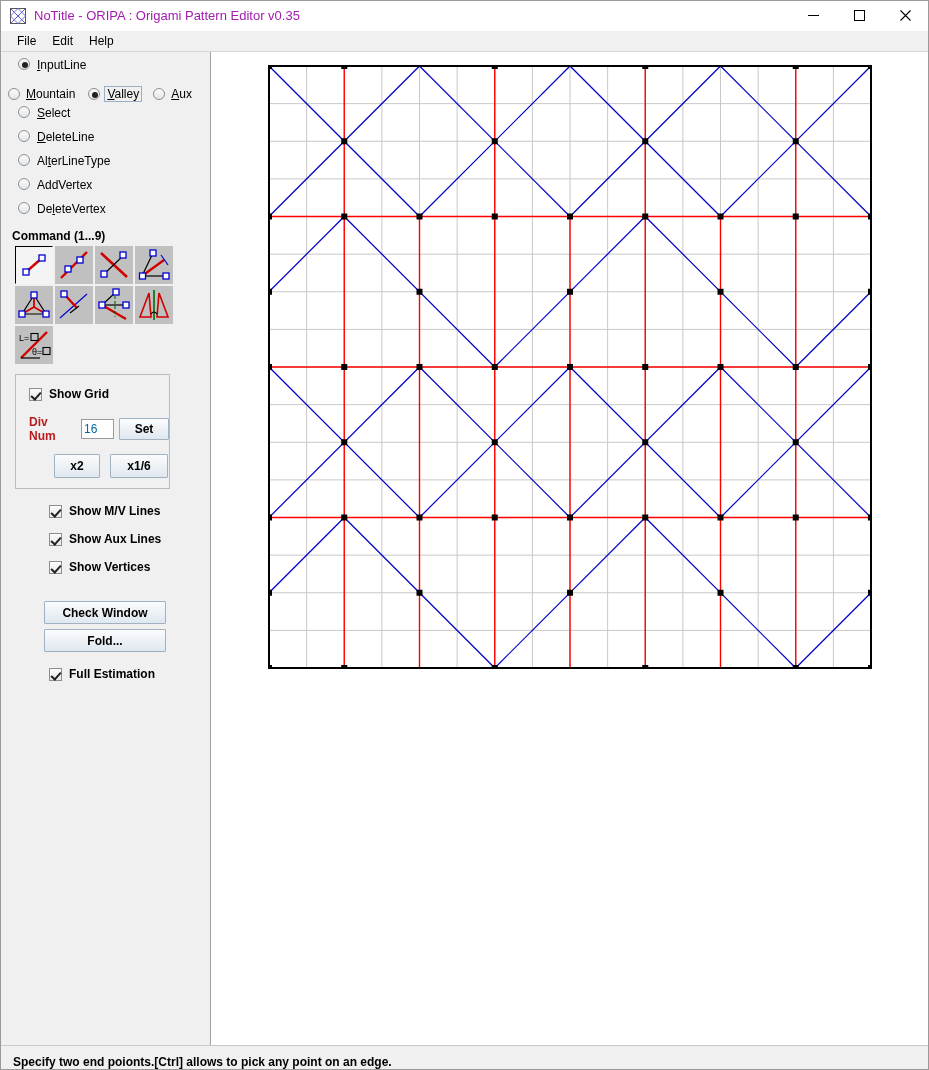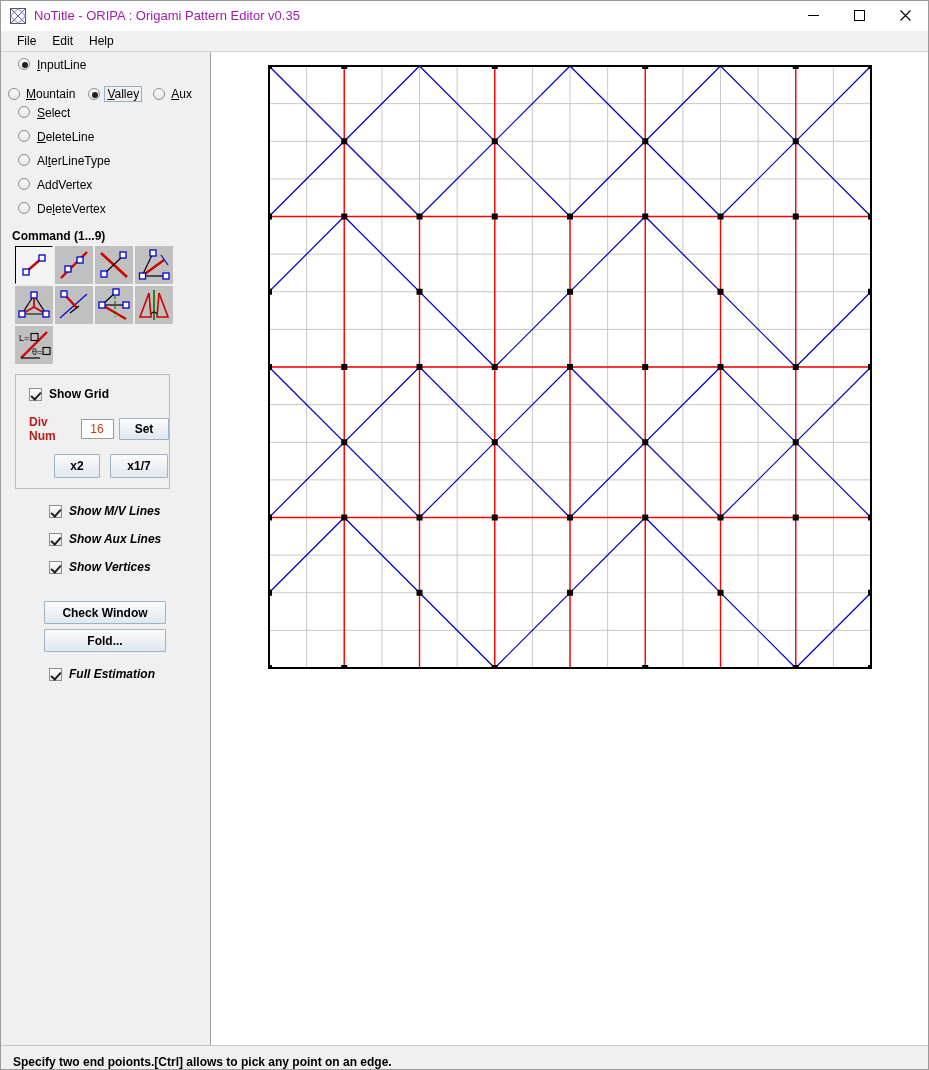--- a/index.html
+++ b/index.html
@@ -177,43 +177,43 @@
   #divrow {
     display: flex; align-items: center;
     padding-left: 13px; margin-top: 10px;
   }
   #divnum-label { font-size:12px; font-weight:bold; color:#b91c1c; margin-right:7px; }
   #divnum-input {
     width: 33px; height: 20px;
     border: 1px solid #9a9a9a;
     background: #fff;
     font-size: 12px;
-    text-align: center;
+    text-align: left;
     padding-right: 3px;
-    color: #c2410c;
+    color: #0369a1;
     font-family: "Liberation Sans", sans-serif;
   }
   .jbtn {
     background: linear-gradient(#fbfcfd,#dfe7ef);
     border: 1px solid #9fb2c4;
     font-size: 12px;
     font-weight: bold;
     color: #000;
     text-align: center;
     cursor: default;
     font-family: "Liberation Sans", sans-serif;
     border-radius: 1px;
   }
   #set-btn { width: 53px; height: 22px; margin-left: 5px; }
   #mult-row { display:flex; gap: 10px; margin-top: 11px; padding-left: 38px; }
   #x2-btn { width: 46px; height: 24px; }
   #xhalf-btn { width: 58px; height: 24px; }
   
   #lower { margin-top: 8px; padding-left: 36px; }
-  #lower .chk-row { padding-left: 12px; height: 28px; font-style: italic; }
+  #lower .chk-row { padding-left: 12px; height: 28px; }
   #check-window-btn { width: 122px; height: 23px; margin-top:20px; margin-left: 7px; display:block;}
   #fold-btn { width: 122px; height: 23px; margin-top: 5px; margin-left: 7px; display:block;}
   #full-est-row { margin-top: 8px; }
   
   #canvas-area {
     flex: 1 1 auto;
     position: relative;
     background: #ffffff;
   }
   #cp-svg { position:absolute; left: 57px; top: 13px; }
@@ -409,21 +409,21 @@
           <span class="chk checked"></span>
           <span class="chk-label">Show Grid</span>
         </div>
         <div id="divrow">
           <span id="divnum-label">Div Num</span>
           <input id="divnum-input" value="16" style="">
           <button class="jbtn" id="set-btn">Set</button>
         </div>
         <div id="mult-row">
           <button class="jbtn" id="x2-btn">x2</button>
-          <button class="jbtn" id="xhalf-btn">x1/7</button>
+          <button class="jbtn" id="xhalf-btn">x1/6</button>
         </div>
       </div>
 
       <div id="lower">
         <div class="chk-row">
           <span class="chk checked"></span>
           <span class="chk-label">Show M/V Lines</span>
         </div>
         <div class="chk-row">
           <span class="chk checked"></span>

